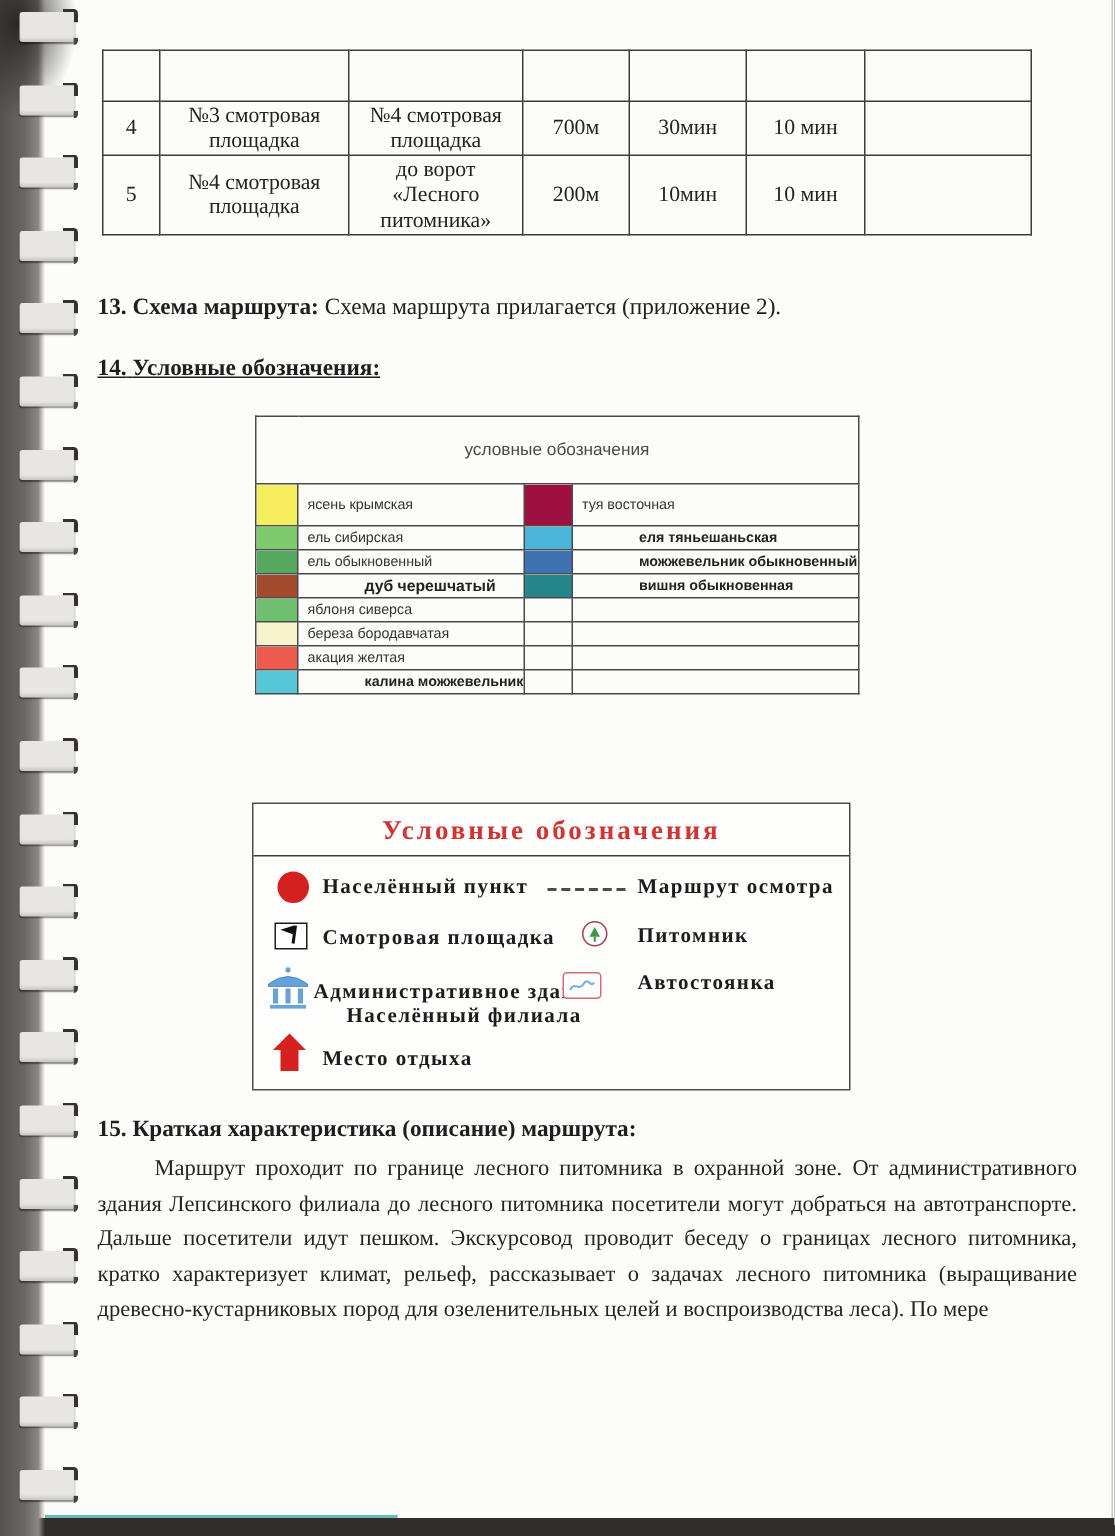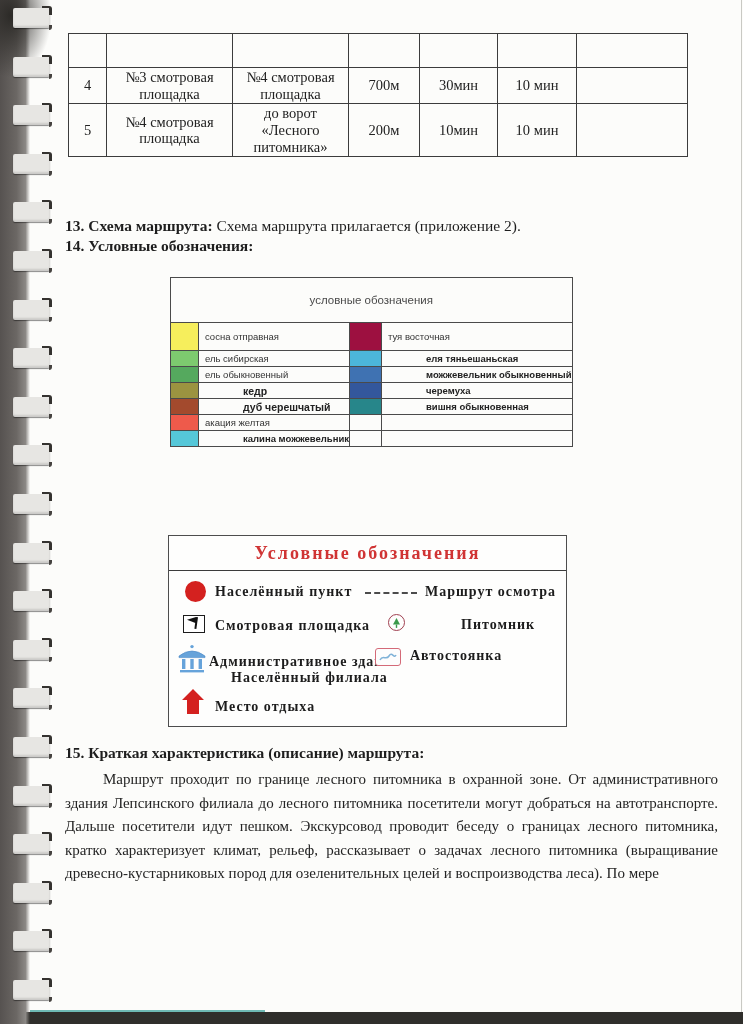--- a/index.html
+++ b/index.html
@@ -130,71 +130,77 @@
       <td>№4 смотровая площадка</td>
       <td>до ворот «Лесного питомника»</td>
       <td>200м</td>
       <td>10мин</td>
       <td>10 мин</td>
       <td></td>
     </tr>
   </tbody>
     </table>
 
-  <div class="sec-line" style="top:196px;margin-top:21px;">
+  <div class="sec-line" style="top:196px;">
     <b>13.</b>
     <b>Схема маршрута:</b>
     <span>Схема маршрута прилагается (приложение 2).</span>
   </div>
 
-  <div class="sec-line" style="top:237px;">
+  <div class="sec-line" style="top:237px;text-decoration:underline;">
     <b>14.</b>
     <b>Условные обозначения:</b>
   </div>
 
   <table class="species">
     <colgroup>
       <col style="width:28px">
         <col style="width:150px">
         <col style="width:32px">
         <col style="width:177px">
     </colgroup>
     <tbody>
         <tr>
       <td class="hdr" colspan="4">условные обозначения</td>
     </tr>
     <tr class="first">
       <td class="sw" style="background-color: rgb(246, 238, 92);"></td>
-      <td>сосна отправная</td>
+      <td>ясень крымская</td>
       <td class="sw" style="background-color: rgb(157, 16, 64);"></td>
       <td>туя восточная</td>
     </tr>
     <tr class="std">
       <td class="sw" style="background-color: rgb(125, 202, 111);"></td>
       <td>ель сибирская</td>
       <td class="sw" style="background-color: rgb(76, 182, 218);"></td>
       <td class="b">еля тяньешаньская</td>
     </tr>
     <tr class="std">
       <td class="sw" style="background-color: rgb(85, 169, 94);"></td>
       <td>ель обыкновенный</td>
       <td class="sw" style="background-color: rgb(63, 114, 178);"></td>
       <td class="b">можжевельник обыкновенный</td>
     </tr>
     <tr class="std">
-      <td class="sw" style="background-color: rgb(155, 147, 64);"></td>
-      <td class="b big">кедр</td>
-      <td class="sw" style="background-color: rgb(51, 87, 156);"></td>
-      <td class="b">черемуха</td>
-    </tr>
-    <tr class="std">
       <td class="sw" style="background-color: rgb(163, 74, 45);"></td>
       <td class="b big">дуб черешчатый</td>
       <td class="sw" style="background-color: rgb(39, 134, 138);"></td>
       <td class="b">вишня обыкновенная</td>
+    </tr>
+    <tr class="std">
+      <td class="sw" style="background-color: rgb(111, 192, 110);"></td>
+      <td>яблоня сиверса</td>
+      <td class="sw"></td>
+          <td></td>
+    </tr>
+    <tr class="std">
+      <td class="sw" style="background-color: rgb(247, 243, 205);"></td>
+      <td>береза бородавчатая</td>
+      <td class="sw"></td>
+          <td></td>
     </tr>
     <tr class="std">
       <td class="sw" style="background-color: rgb(238, 90, 75);"></td>
       <td>акация желтая</td>
       <td class="sw"></td>
           <td></td>
     </tr>
     <tr class="std">
       <td class="sw" style="background-color: rgb(85, 199, 216);"></td>
       <td class="b">калина можжевельник</td>
@@ -242,28 +248,28 @@
 
     <span class="ic-dash" style="left:196px;top:56px;"></span>
     <div class="ml-item" style="left:256px;top:48px;">Маршрут осмотра</div>
 
     <span class="ic-ring" style="left:219px;top:78px;">
       <svg width="11" height="12" viewBox="0 0 11 12">
           <polygon points="5.5,1 2,7.5 9,7.5" fill="#3a9a4a"></polygon>
           <rect x="4.8" y="7.5" width="1.4" height="3.4" fill="#3a9a4a"></rect>
         </svg>
     </span>
-    <div class="ml-item" style="left:256px;top:81px;margin-left:36px;">Питомник</div>
+    <div class="ml-item" style="left:256px;top:81px;">Питомник</div>
 
     <span class="ic-parkbox" style="left:206px;top:112px;">
       <svg width="18" height="10" viewBox="0 0 18 10">
           <path d="M1,8 C4,2 7,9 10,4 S15,7 17,3" stroke="#7fb2d8" stroke-width="1.5" fill="none"></path>
         </svg>
     </span>
-    <div class="ml-item" style="left:241px;top:112px;text-align:center;">Автостоянка</div>
+    <div class="ml-item" style="left:256px;top:112px;text-align:center;">Автостоянка</div>
   </div>
 
   <div class="sec-line" style="top:744px;font-weight:bold;">
     <b>15.</b>
     <b>Краткая характеристика (описание) маршрута:</b>
   </div>
   <div class="body-text" style="top:768px;">
     <p>Маршрут проходит по границе лесного питомника в охранной зоне. От административного здания Лепсинского филиала до лесного питомника посетители могут добраться на автотранспорте. Дальше посетители идут пешком. Экскурсовод проводит беседу о границах лесного питомника, кратко характеризует климат, рельеф, рассказывает о задачах лесного питомника (выращивание древесно-кустарниковых пород для озеленительных целей и воспроизводства леса). По мере</p>
   </div>
 

